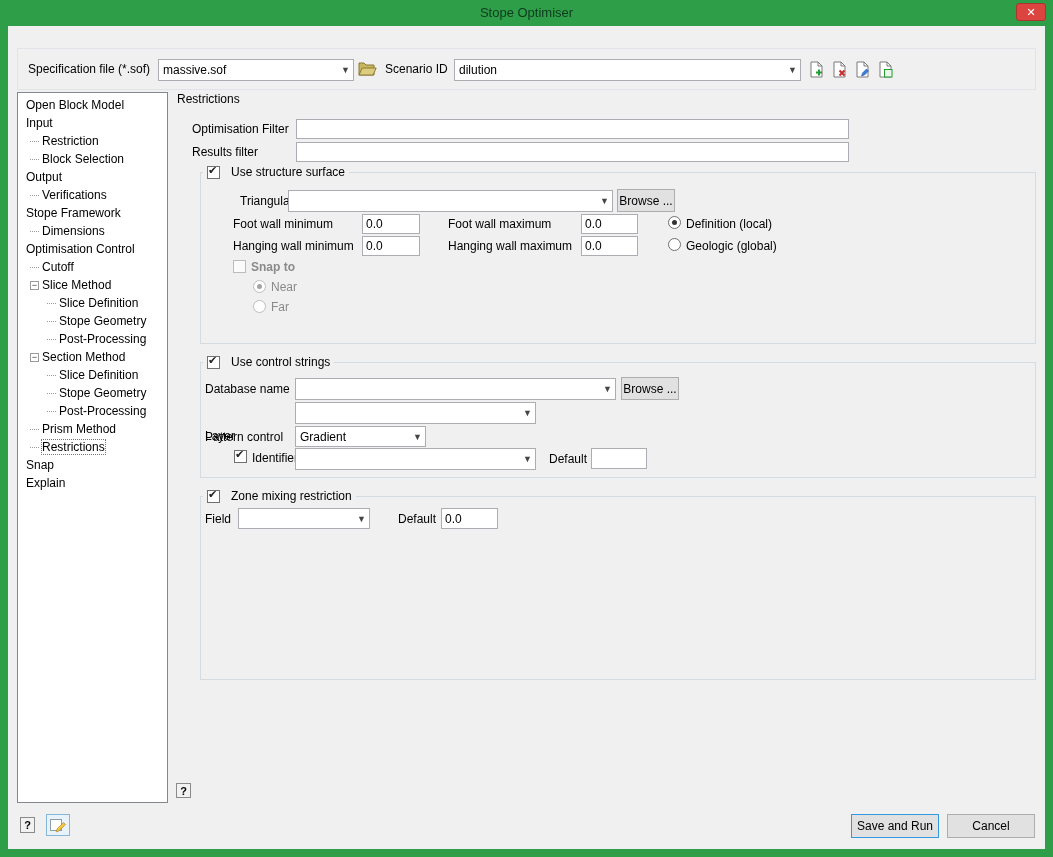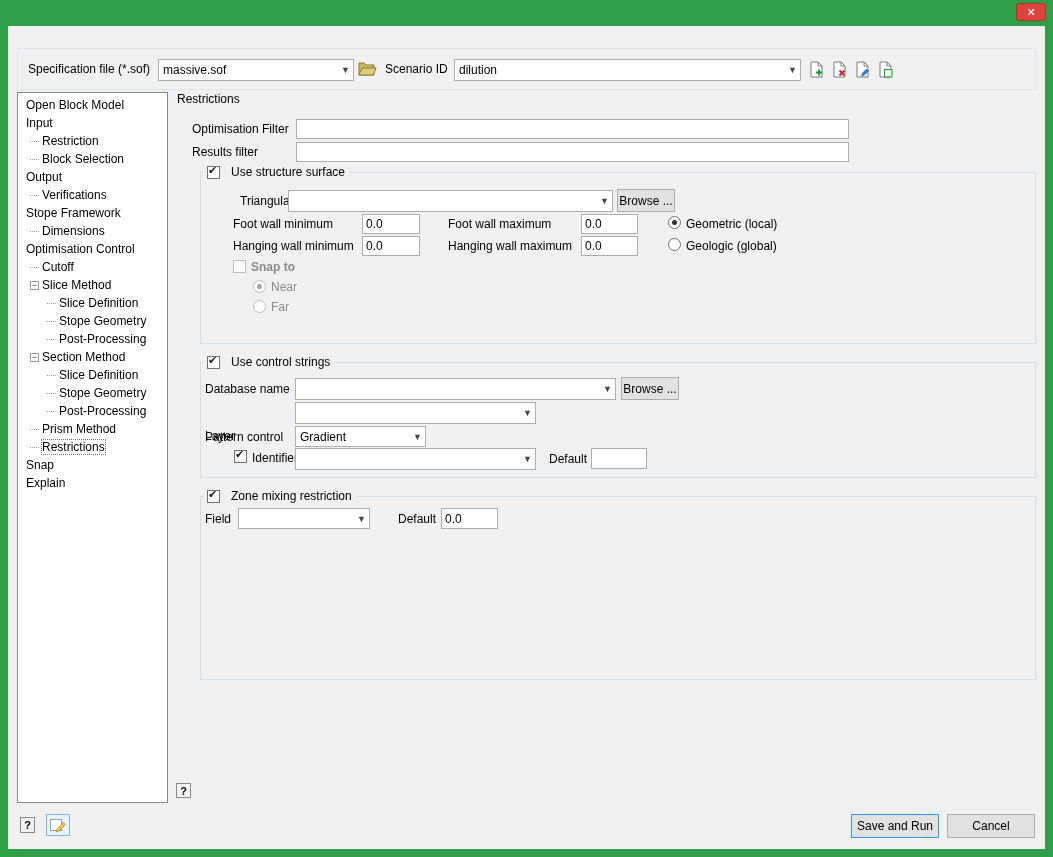--- a/index.html
+++ b/index.html
@@ -58,20 +58,21 @@
   .colhead { background:#fbfbfb; text-align:center; font-weight:bold; border:1px solid #aeb4ba; }
   .datacell { background:#fff; }
   .datacell.pink { background:#ffc0cb; }
   .stubcol { border-bottom:none; }
 </style>
 </head>
 <body>
 
 <div class="frame">
   <div class="titlebar">
+    <span class="title">Stope Optimiser</span>
     <button class="close-btn"><span>✕</span></button>
   </div>
 
   <div class="bodyarea">
 
     <div class="headerbox"></div>
     <span class="lbl" style="left:20px; top:36px;">Specification file (*.sof)</span>
     <div class="combo" style="left:150px; top:33px; width:196px;">
       <span class="combo-val">massive.sof</span>
       <span class="combo-arrow">▼</span>
@@ -221,21 +222,21 @@
       <span class="combo-val"></span>
       <span class="combo-arrow">▼</span>
     </div>
     <button class="btn" style="left:609px; top:163px; width:58px; height:23px;">Browse ...</button>
 
     <span class="lbl" style="left:225px; top:191px;">Foot wall minimum</span>
     <input class="input" style="left: 354px; top: 188px; width: 58px; height: 20px;" value="0.0">
     <span class="lbl" style="left:440px; top:191px;">Foot wall maximum</span>
     <input class="input" style="left: 573px; top: 188px; width: 57px; height: 20px;" value="0.0">
     <span class="radio selected" style="left:660px; top:190px;"></span>
-    <span class="lbl" style="left:678px; top:191px;">Geometric (local)</span>
+    <span class="lbl" style="left:678px; top:191px;">Definition (local)</span>
 
     <span class="lbl" style="left:225px; top:213px;">Hanging wall minimum</span>
     <input class="input" style="left: 354px; top: 210px; width: 58px; height: 20px;" value="0.0">
     <span class="lbl" style="left:440px; top:213px;">Hanging wall maximum</span>
     <input class="input" style="left: 573px; top: 210px; width: 57px; height: 20px;" value="0.0">
     <span class="radio" style="left:660px; top:212px;"></span>
     <span class="lbl" style="left:678px; top:213px;">Geologic (global)</span>
 
     <span class="checkbox disabled abs" style="left:225px; top:234px;"></span>
     <span class="lbl gray" style="left:243px; top:234px;font-weight:bold;">Snap to</span>

